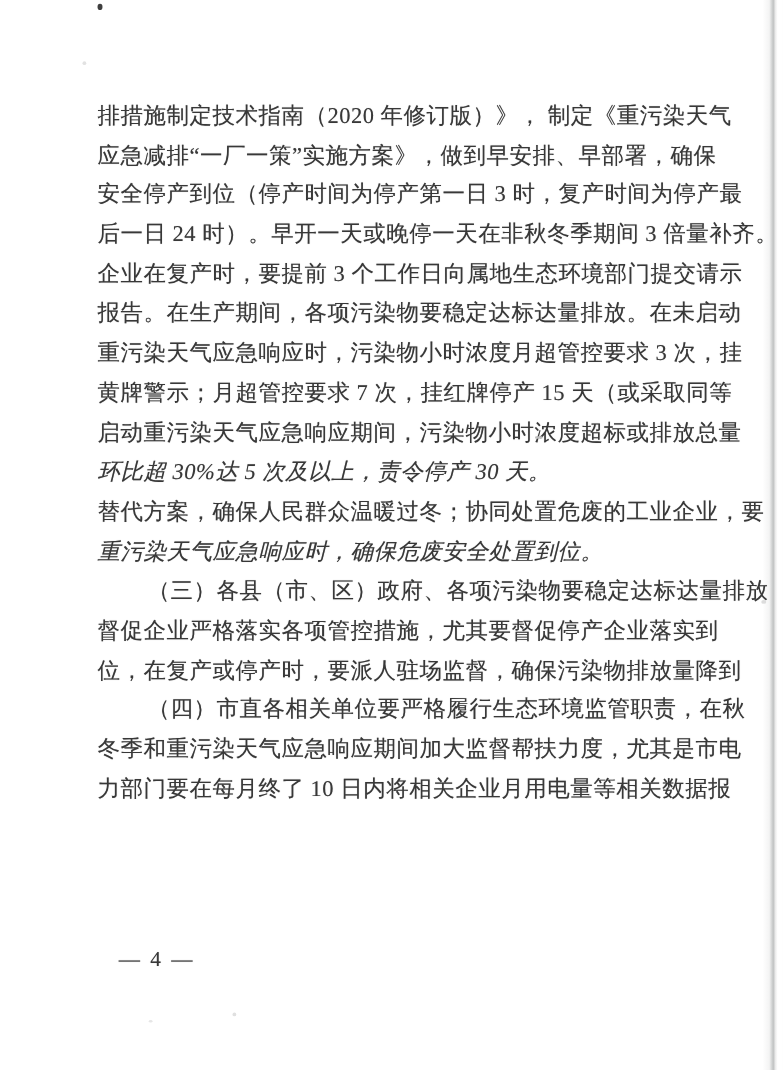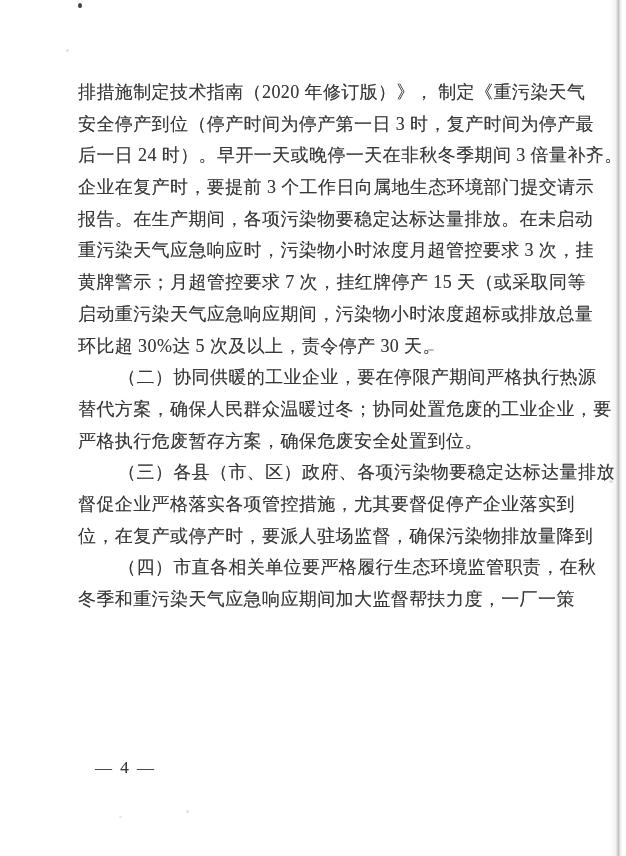--- a/index.html
+++ b/index.html
@@ -36,20 +36,21 @@
     text-align: justify;
     text-align-last: justify;
     letter-spacing: 0.4px;
   }
   .line.indent {
     padding-left: 40px;
   }
   .line.flush {
     text-align: center;
     text-align-last: left;
+    font-style: italic;
   }
   .footer {
     position: absolute;
     left: 95px;
     top: 758px;
     color: var(--ink, #383838);
     font-size: 17px;
     letter-spacing: 2px;
     text-shadow: 0 0 0.6px rgba(40,40,40,0.45);
   }
@@ -73,36 +74,37 @@
     border-radius: 50%;
   }
 </style>
 </head>
 <body>
 
 <div class="page">
 
   <div class="textblock">
     <div class="line">排措施制定技术指南（2020 年修订版）》， 制定《重污染天气</div>
+    <div class="line">应急减排“一厂一策”实施方案》，做到早安排、早部署，确保</div>
     <div class="line">安全停产到位（停产时间为停产第一日 3 时，复产时间为停产最</div>
     <div class="line">后一日 24 时）。早开一天或晚停一天在非秋冬季期间 3 倍量补齐。</div>
     <div class="line">企业在复产时，要提前 3 个工作日向属地生态环境部门提交请示</div>
     <div class="line">报告。在生产期间，各项污染物要稳定达标达量排放。在未启动</div>
     <div class="line">重污染天气应急响应时，污染物小时浓度月超管控要求 3 次，挂</div>
     <div class="line">黄牌警示；月超管控要求 7 次，挂红牌停产 15 天（或采取同等</div>
     <div class="line">启动重污染天气应急响应期间，污染物小时浓度超标或排放总量</div>
     <div class="line flush">环比超 30%达 5 次及以上，责令停产 30 天。</div>
-    <div class="line indent">（二）协同供暖的工业企业，要在停限产期间严格执行热源</div>
     <div class="line">替代方案，确保人民群众温暖过冬；协同处置危废的工业企业，要</div>
-    <div class="line flush">严格执行危废暂存方案，确保危废安全处置到位。</div>
+    <div class="line flush">重污染天气应急响应时，确保危废安全处置到位。</div>
     <div class="line indent">（三）各县（市、区）政府、各项污染物要稳定达标达量排放</div>
     <div class="line">督促企业严格落实各项管控措施，尤其要督促停产企业落实到</div>
     <div class="line">位，在复产或停产时，要派人驻场监督，确保污染物排放量降到</div>
     <div class="line indent">（四）市直各相关单位要严格履行生态环境监管职责，在秋</div>
-    <div class="line">冬季和重污染天气应急响应期间加大监督帮扶力度，一厂一策</div>
+    <div class="line">冬季和重污染天气应急响应期间加大监督帮扶力度，尤其是市电</div>
+    <div class="line">力部门要在每月终了 10 日内将相关企业月用电量等相关数据报</div>
   </div>
 
   <div class="footer">— 4 —</div>
 
   <div class="scan-edge"></div>
 
   <div class="speck" style="left:78px; top:3px; width:4px; height:5px; background:#3f3f3f;"></div>
   <div class="speck" style="left:66px; top:49px; width:3px; height:3px; background:#e2e2e2;"></div>
   <div class="speck" style="left:428px; top:349px; width:6px; height:2px; background:#bdbdbd; border-radius:1px;"></div>
   <div class="speck" style="left:609px; top:480px; width:4px; height:3px; background:#dcdcdc;"></div>

